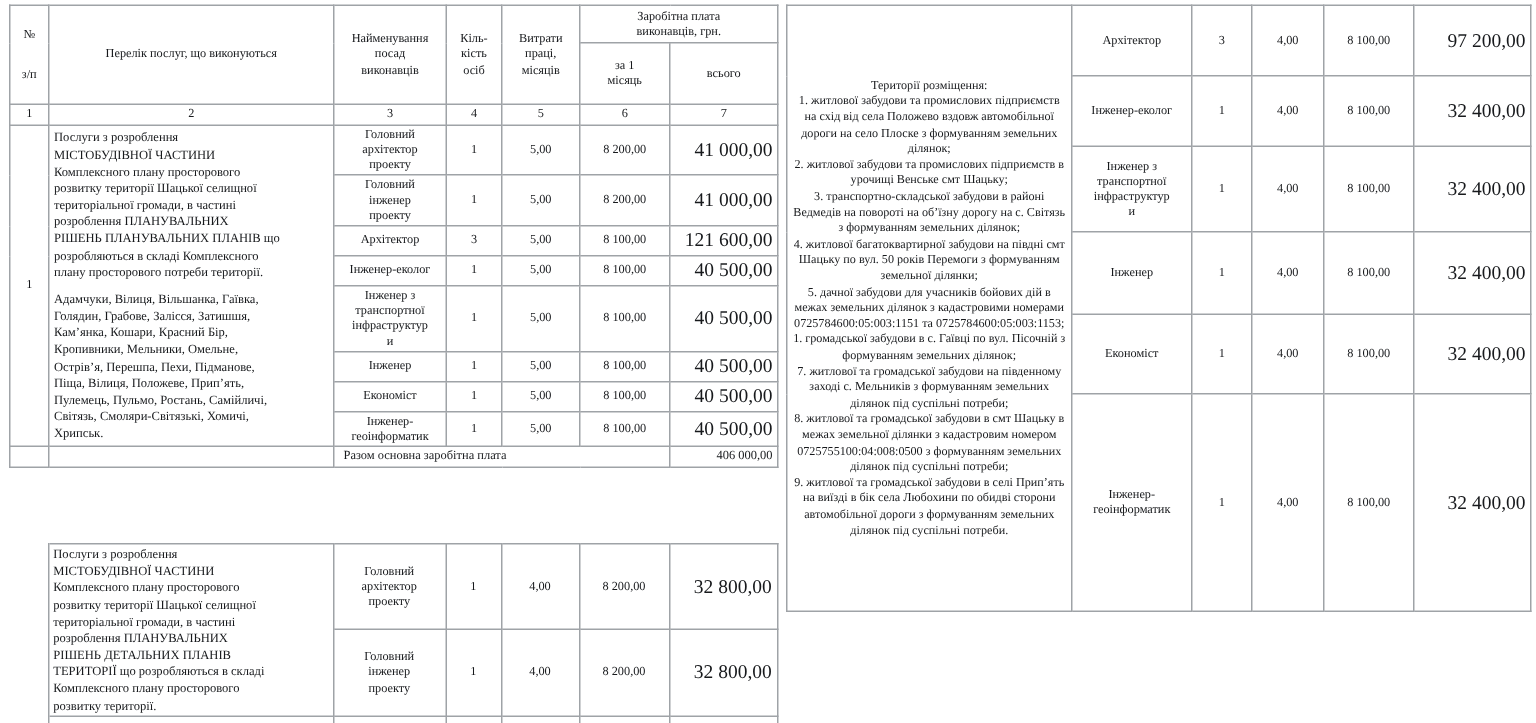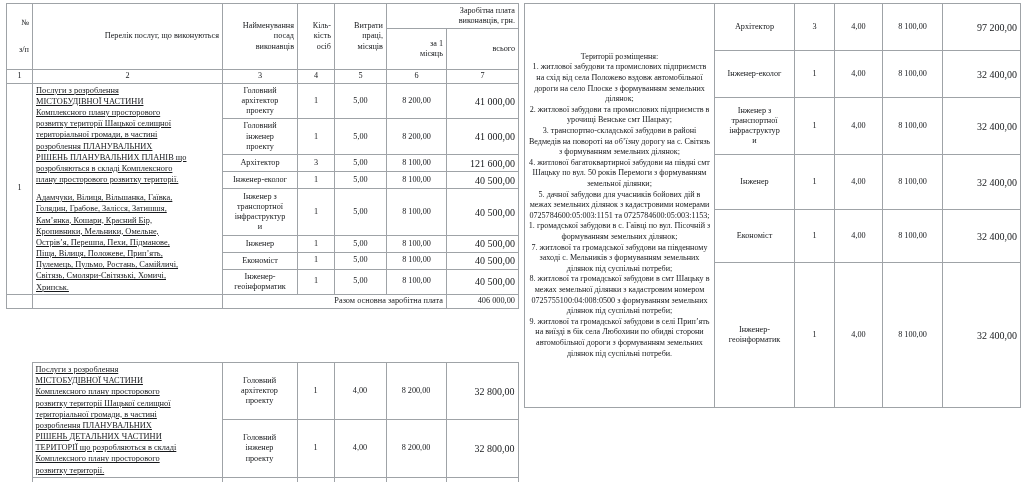--- a/index.html
+++ b/index.html
@@ -29,36 +29,36 @@
   }
   .c{text-align:center;}
   .top{vertical-align:top;}
   .mid{vertical-align:middle;}
 
   
   #left-wrap{position:absolute;left:6px;top:3px;width:512px;}
   #left-table{width:512px;}
   #left-table td{height:auto;}
 
-  .hdr td{text-align:right;line-height:1.25;}
+  .hdr td{text-align:center;line-height:1.25;}
   .colnum td{text-align:center;height:12px;}
 
   .desc{
     font-size:8.4px;line-height:1.33;
-    text-align:left;padding:3px 4px 3px 6px;text-decoration:underline;
+    text-align:left;padding:3px 4px 3px 6px;
   }
   .desc p{margin:0;}
   .desc .gap{height:7px;}
 
   .role{font-size:8.2px;line-height:1.25;text-align:center;padding:2px 2px;}
-  .money{font-size:10px;text-align:right;padding-right:7px;white-space:nowrap;}
+  .money{font-size:13px;text-align:right;padding-right:7px;white-space:nowrap;}
   .mon-c{font-size:8.2px;text-align:center;white-space:nowrap;}
 
   .totalrow td{font-size:8.3px;}
-  .totalrow .lab{text-align:right;padding-left:6px;margin-top:20px;}
+  .totalrow .lab{text-align:left;padding-left:6px;margin-top:20px;}
 
   
   #left-wrap2{position:absolute;left:6px;top:362px;width:512px;}
   #left-table2{width:512px;}
 
   
   #right-wrap{position:absolute;left:524px;top:3px;width:496px;}
   #right-table{width:496px;}
   .terr{
     font-size:8.1px;line-height:1.31;
@@ -139,21 +139,21 @@
         <td rowspan="8" class="desc top">
           <div>
             <p>Послуги з розроблення</p>
             <p>МІСТОБУДІВНОЇ ЧАСТИНИ</p>
             <p>Комплексного плану просторового</p>
             <p>розвитку території Шацької селищної</p>
             <p>територіальної громади, в частині</p>
             <p>розроблення ПЛАНУВАЛЬНИХ</p>
             <p>РІШЕНЬ ПЛАНУВАЛЬНИХ ПЛАНІВ що</p>
             <p>розробляються в складі Комплексного</p>
-            <p>плану просторового розвитку території.</p>
+            <p>плану просторового потреби території.</p>
           </div>
           <div class="gap"></div>
           <div>
             <p>Адамчуки, Вілиця, Вільшанка, Гаївка,</p>
             <p>Голядин, Грабове, Залісся, Затишшя,</p>
             <p>Кам’янка, Кошари, Красний Бір,</p>
             <p>Кропивники, Мельники, Омельне,</p>
             <p>Острів’я, Перешпа, Пехи, Підманове,</p>
             <p>Піща, Вілиця, Положеве, Прип’ять,</p>
             <p>Пулемець, Пульмо, Ростань, Самійличі,</p>
@@ -265,21 +265,21 @@
       <tbody>
           <tr>
         <td rowspan="2" class="c mid" style="border-left:none;border-top:none;border-bottom:none">&nbsp;</td>
         <td rowspan="2" class="desc top">
           <p>Послуги з розроблення</p>
           <p>МІСТОБУДІВНОЇ ЧАСТИНИ</p>
           <p>Комплексного плану просторового</p>
           <p>розвитку території Шацької селищної</p>
           <p>територіальної громади, в частині</p>
           <p>розроблення ПЛАНУВАЛЬНИХ</p>
-          <p>РІШЕНЬ ДЕТАЛЬНИХ ЧАСТИНИ</p>
+          <p>РІШЕНЬ ДЕТАЛЬНИХ ПЛАНІВ</p>
           <p>ТЕРИТОРІЇ що розробляються в складі</p>
           <p>Комплексного плану просторового</p>
           <p>розвитку території.</p>
         </td>
         <td class="role" style="height:54px">
           <div>Головний</div>
           <div>архітектор</div>
           <div>проекту</div>
         </td>
         <td class="mon-c">1</td>

